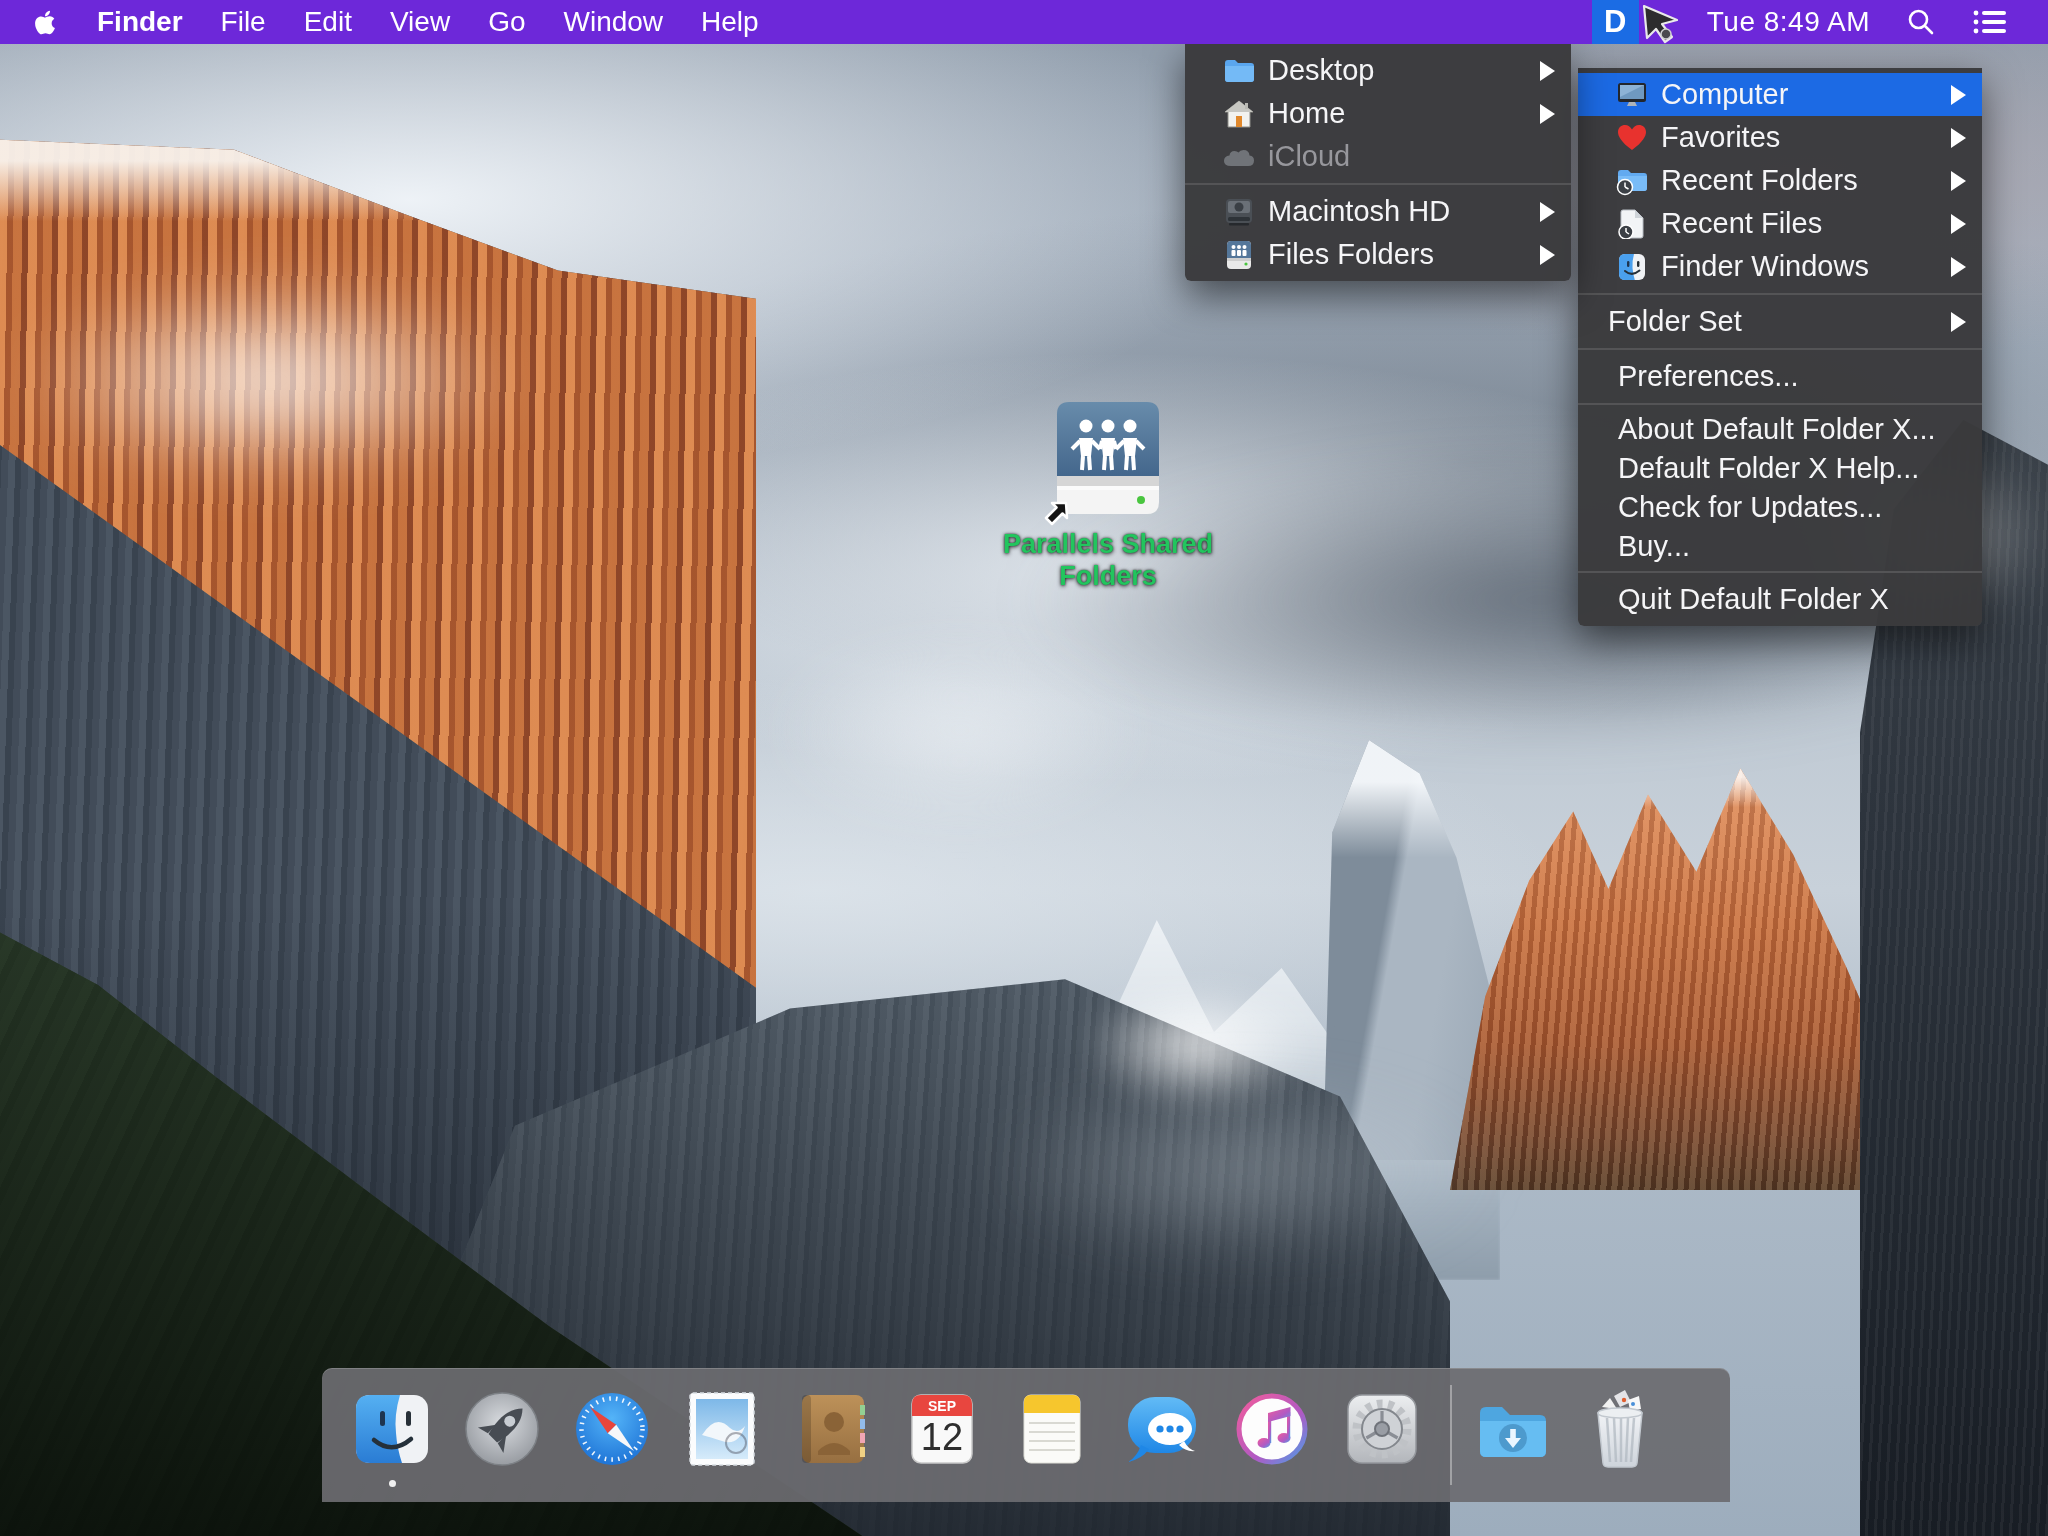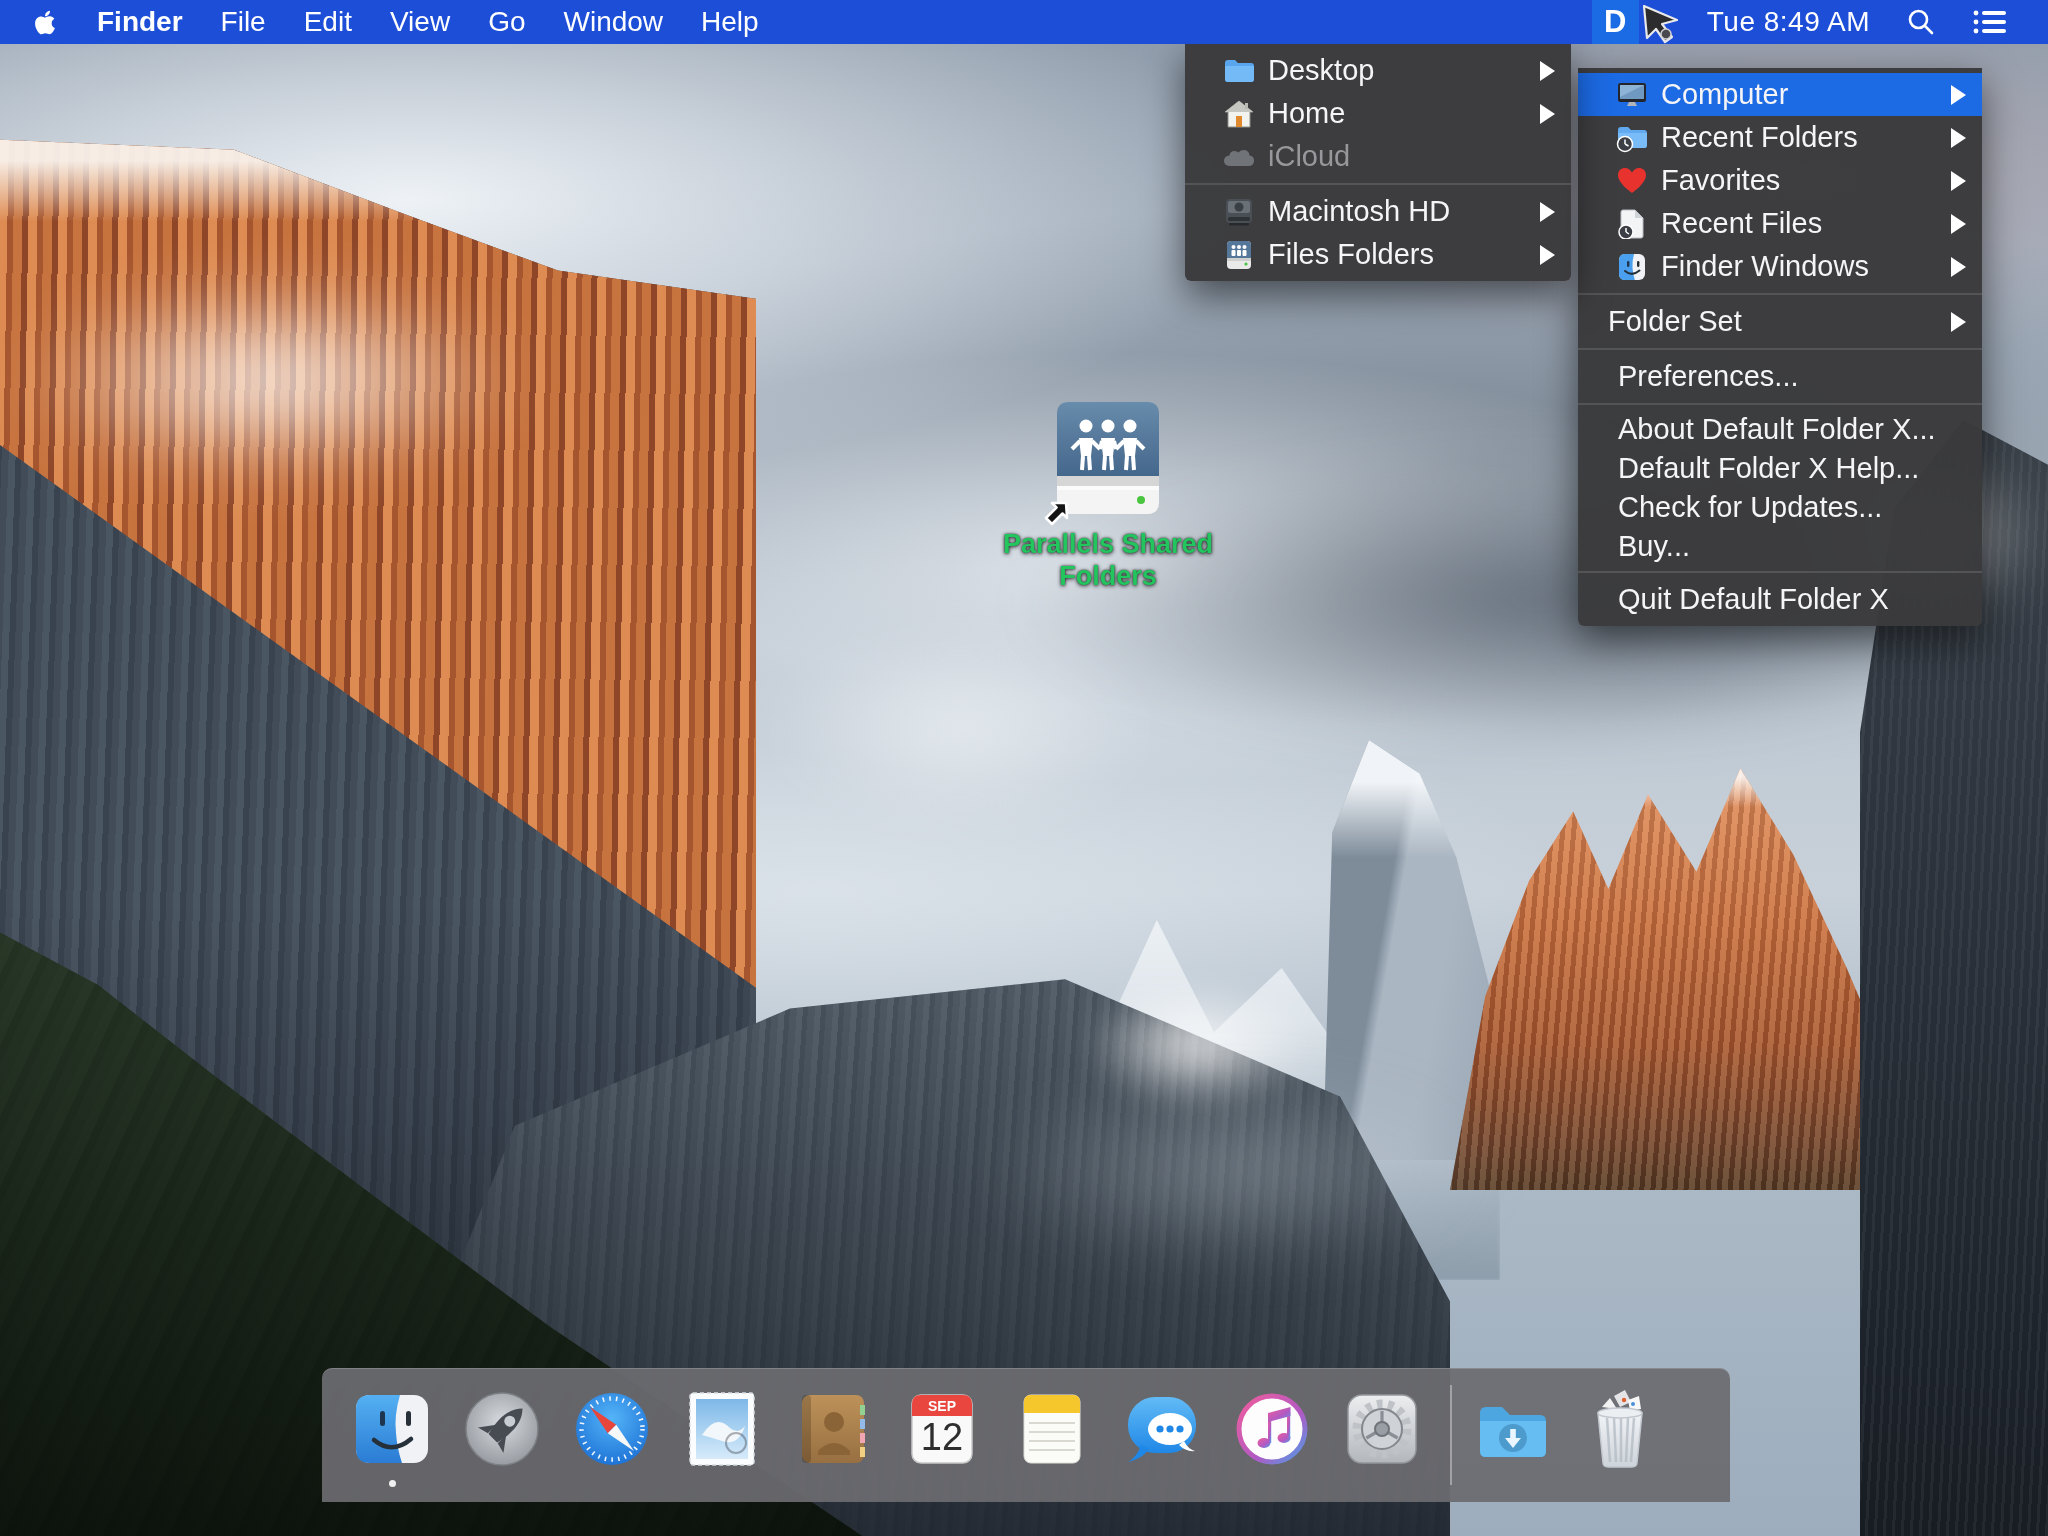--- a/index.html
+++ b/index.html
@@ -68,21 +68,21 @@
   .mist2{left:700px;top:600px;width:520px;height:260px;filter:blur(28px);
     background:radial-gradient(50% 50% at 50% 50%, rgba(250,252,254,.55), transparent 72%);}
   .mist3{left:1040px;top:960px;width:320px;height:170px;filter:blur(16px);
     background:radial-gradient(50% 50% at 50% 50%, rgba(255,255,255,.85), transparent 72%);}
   .mist4{left:1770px;top:420px;width:320px;height:230px;filter:blur(26px);
     background:radial-gradient(50% 50% at 50% 50%, rgba(248,250,252,.6), transparent 72%);}
   .mist5{left:880px;top:1040px;width:720px;height:260px;filter:blur(30px);
     background:radial-gradient(50% 50% at 50% 50%, rgba(208,218,226,.35), transparent 72%);}
 
   
-  .menubar{left:0;top:0;width:2048px;height:44px;background:#1d4ed8;z-index:50;
+  .menubar{left:0;top:0;width:2048px;height:44px;background:#6d28d9;z-index:50;
     display:flex;color:#fff;font-size:28px;}
   .mb-left{display:flex;align-items:center;height:100%;}
   .mb-apple{padding:0 22px 0 34px;display:flex;align-items:center;height:100%;}
   .mb-item{padding:0 19px;height:100%;display:flex;align-items:center;}
   .mb-item.bold{font-weight:700;}
   .mb-right{margin-left:auto;display:flex;align-items:center;height:100%;}
   .dfx-badge{width:47px;height:44px;background:#1b6ce4;color:#fff;display:flex;
     align-items:center;justify-content:center;font-size:31px;font-weight:700;}
   .mb-clock{margin-left:68px;letter-spacing:.5px;}
   .mb-ico{margin-left:36px;display:flex;align-items:center;}
@@ -390,38 +390,38 @@
           <rect x="4" y="4" width="24" height="14" fill="#6f99c0"></rect>
           <path d="M4,4 L28,4 L4,16 Z" fill="#8db3d6"></path>
           <path d="M13,21 h6 l2,4 h-10 z" fill="#aeb4ba"></path>
         </svg>
       </span>
       <span class="mlabel">Computer</span>
       <span class="marrow"></span>
     </div>
     <div class="mrow">
       <span class="mico">
+        <svg width="30" height="28" viewBox="0 0 30 28">
+          <path d="M15,26 C4,18 1,12 1,8 C1,3.5 4.5,1 8,1 C11,1 13.5,2.8 15,5.5 C16.5,2.8 19,1 22,1 C25.5,1 29,3.5 29,8 C29,12 26,18 15,26 Z" fill="#e8322e"></path>
+        </svg>
+      </span>
+      <span class="mlabel">Favorites</span>
+      <span class="marrow"></span>
+    </div>
+    <div class="mrow">
+      <span class="mico">
         <svg width="32" height="30" viewBox="0 0 32 30">
           <path d="M2,7 Q2,4 5,4 H12 L15,7 H28 Q31,7 31,10 V22 Q31,25 28,25 H5 Q2,25 2,22 Z" fill="#62aaf0"></path>
           <path d="M2,10 H31 V22 Q31,25 28,25 H5 Q2,25 2,22 Z" fill="#79bcf8"></path>
           <circle cx="9" cy="21" r="7.5" fill="#3c4046" stroke="#fff" stroke-width="1.5"></circle>
           <line x1="9" y1="21" x2="9" y2="16.5" stroke="#fff" stroke-width="1.5"></line>
           <line x1="9" y1="21" x2="12.5" y2="23" stroke="#fff" stroke-width="1.5"></line>
         </svg>
       </span>
       <span class="mlabel">Recent Folders</span>
-      <span class="marrow"></span>
-    </div>
-    <div class="mrow">
-      <span class="mico">
-        <svg width="30" height="28" viewBox="0 0 30 28">
-          <path d="M15,26 C4,18 1,12 1,8 C1,3.5 4.5,1 8,1 C11,1 13.5,2.8 15,5.5 C16.5,2.8 19,1 22,1 C25.5,1 29,3.5 29,8 C29,12 26,18 15,26 Z" fill="#e8322e"></path>
-        </svg>
-      </span>
-      <span class="mlabel">Favorites</span>
       <span class="marrow"></span>
     </div>
     <div class="mrow">
       <span class="mico">
         <svg width="28" height="30" viewBox="0 0 28 30">
           <path d="M5,1 H17 L25,9 V27 Q25,29 23,29 H5 Q3,29 3,27 V3 Q3,1 5,1 Z" fill="#f2f4f6" stroke="#b9bec4" stroke-width="1"></path>
           <path d="M17,1 L25,9 H17 Z" fill="#cfd4d9"></path>
           <circle cx="8" cy="23" r="7" fill="#3c4046" stroke="#fff" stroke-width="1.5"></circle>
           <line x1="8" y1="23" x2="8" y2="19" stroke="#fff" stroke-width="1.5"></line>
           <line x1="8" y1="23" x2="11" y2="25" stroke="#fff" stroke-width="1.5"></line>

